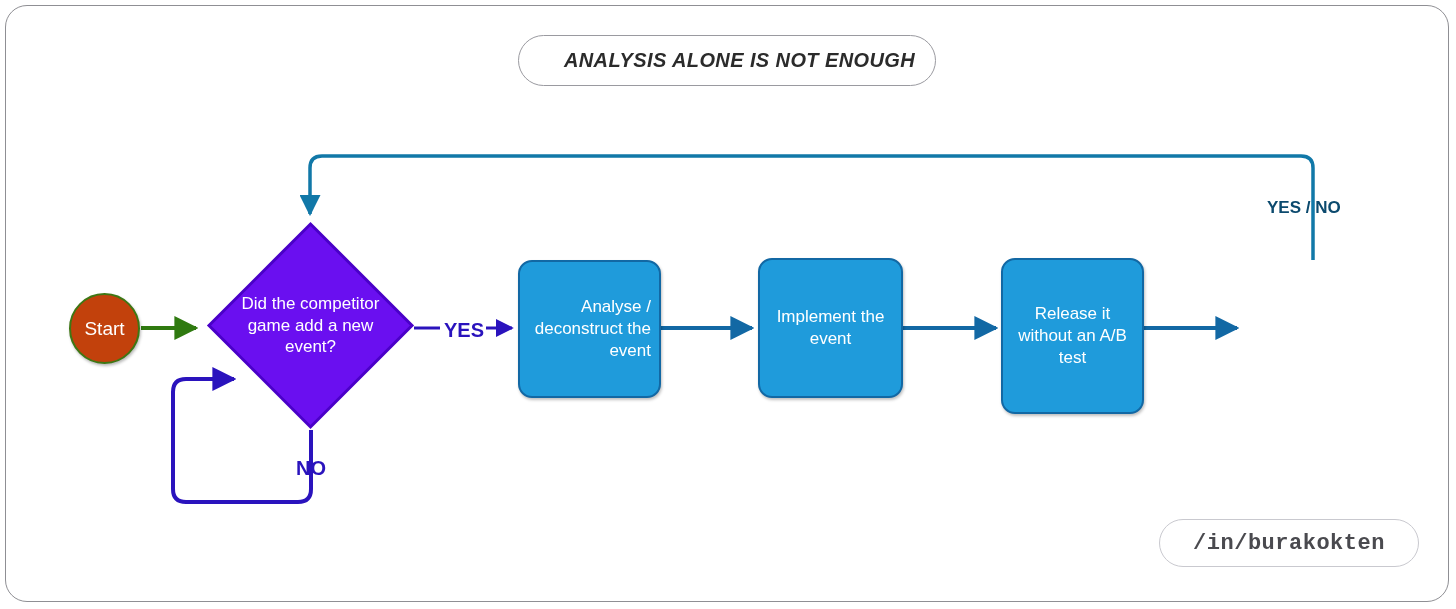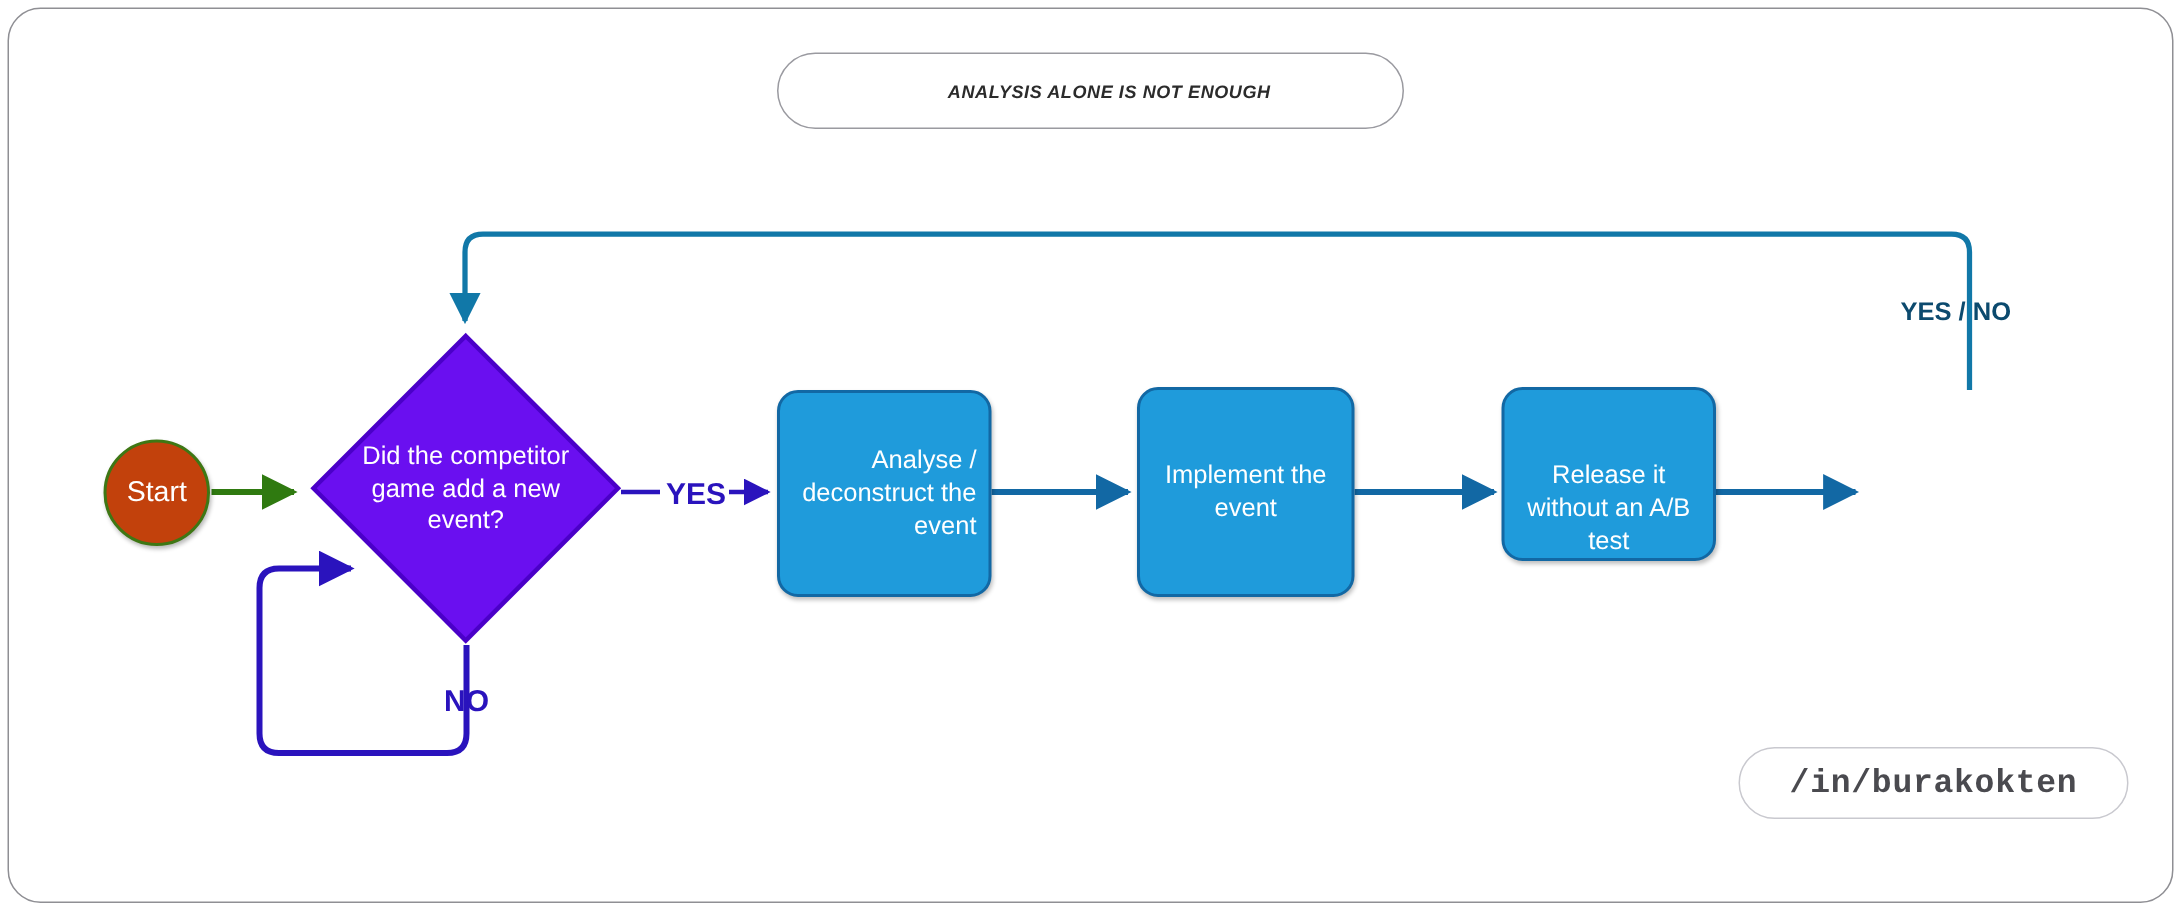--- a/index.html
+++ b/index.html
@@ -47,31 +47,31 @@
     border: 1px solid #9a9aa0;
     border-radius: 26px;
     background: #ffffff;
     display: flex;
     align-items: center;
     justify-content: center;
   }
   .title-pill span {
     font-style: italic;
     font-weight: bold;
-    font-size: 12px;
+    font-size: 20px;
     letter-spacing: 0.4px;
     color: #2b2b2b;
     white-space: nowrap;
     margin-left: 25px;
   }
   
   .handle-pill {
     position: absolute;
     left: 1159px;
-    top: 498px;
+    top: 519px;
     width: 260px;
     height: 48px;
     box-sizing: border-box;
     border: 1px solid #c9c9cf;
     border-radius: 24px;
     background: #ffffff;
     display: flex;
     align-items: center;
     justify-content: center;
     text-align: center;
@@ -219,21 +219,21 @@
   </div>
 
   <div class="proc-box" style="left:518px; top:260px; width:143px; height:138px;text-align:right;">
     <span>Analyse / deconstruct the event</span>
   </div>
 
   <div class="proc-box" style="left:758px; top:258px; width:145px; height:140px;">
     <span>Implement the event</span>
   </div>
 
-  <div class="proc-box" style="left:1001px; top:258px; width:143px; height:116px;align-items:flex-end;">
+  <div class="proc-box" style="left:1001px; top:258px; width:143px; height:156px;">
     <span>Release it without an A/B test</span>
   </div>
 
 
   <div class="edge-label label-yes">YES</div>
   <div class="edge-label label-no">NO</div>
   <div class="edge-label label-yesno">YES / NO</div>
 
   <div class="handle-pill">
     <span>/in/burakokten</span>

